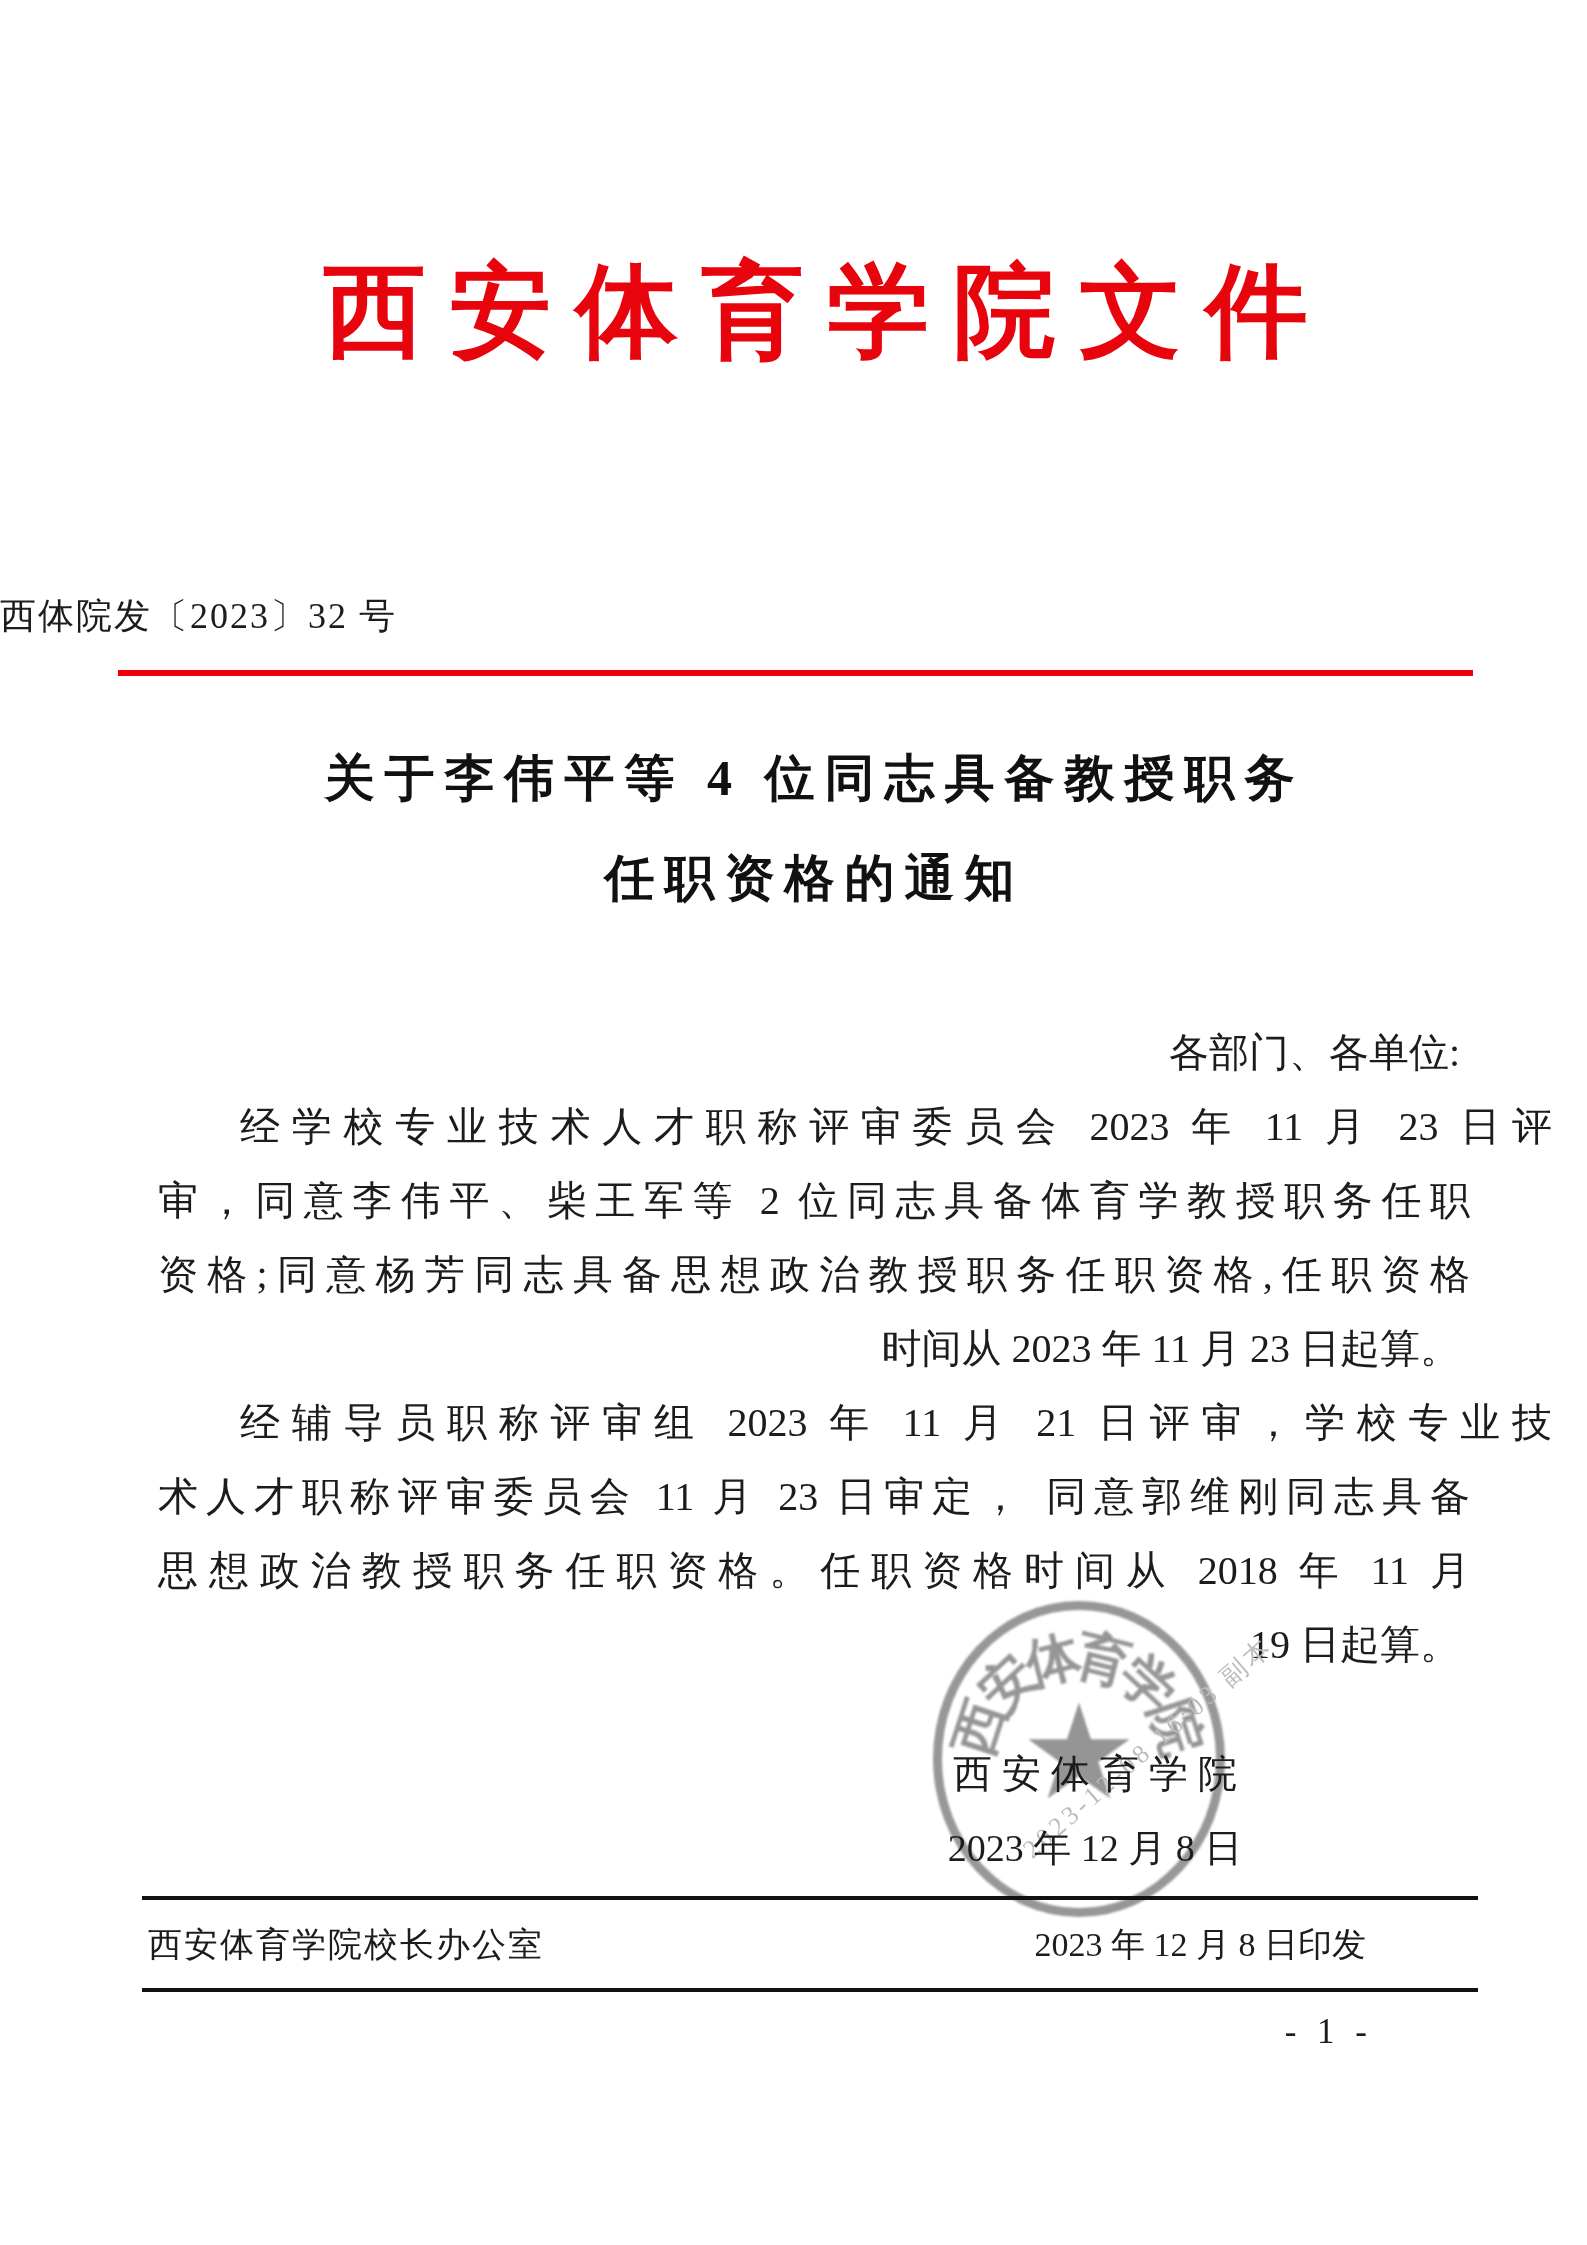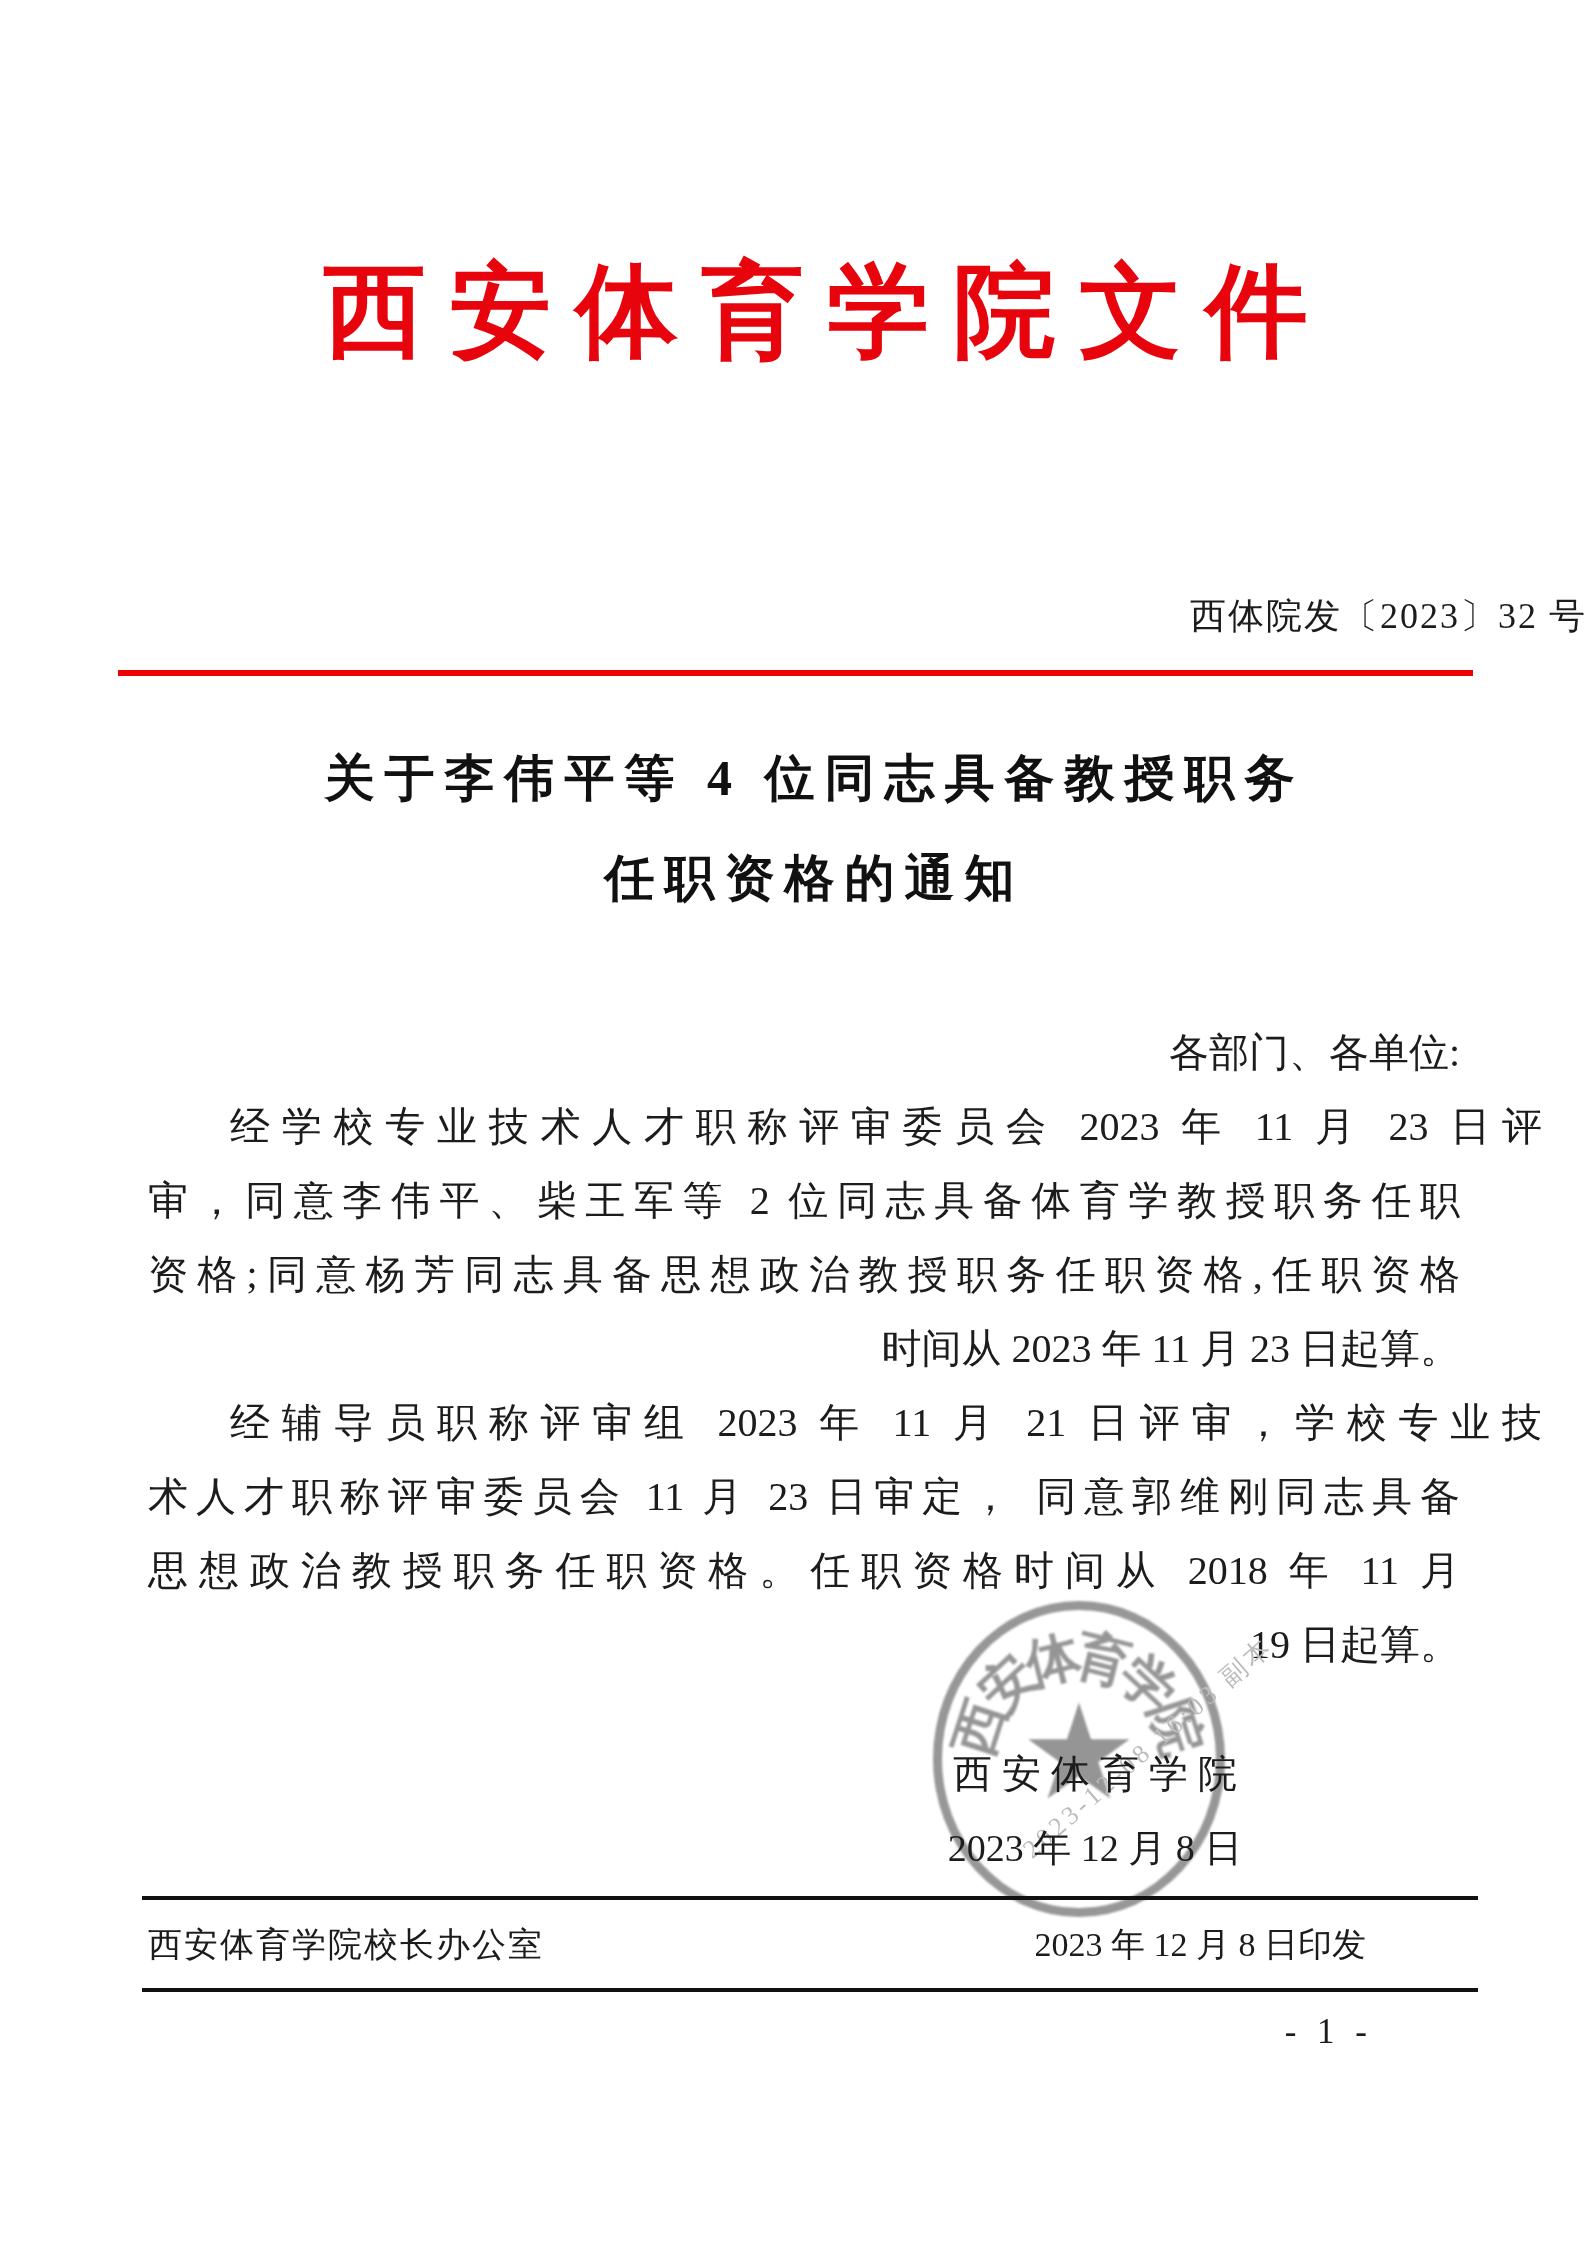--- a/index.html
+++ b/index.html
@@ -15,41 +15,41 @@
     display:flex; justify-content:center;
   }
   .header-title span {
     font-size:102px; font-weight:bold; color:#e8040c;
     letter-spacing:24px; margin-right:-24px; line-height:1.05;
     white-space:nowrap;
     margin-left:44px;
   }
   .doc-number {
     position:absolute; top:592px; left:0; width:100%;
-    text-align:right; font-size:36px; letter-spacing:2px;
+    text-align:left; font-size:36px; letter-spacing:2px;
   }
   .red-rule {
     position:absolute; top:670px; left:118px; width:1355px; height:6px;
     background:#ef0006;
   }
   
   .doc-title { position:absolute; left:16px; width:100%; display:flex; justify-content:center; }
   .doc-title.t1 { top:748px; }
   .doc-title.t2 { top:848px; }
   .doc-title span {
     font-size:50px; font-weight:bold; letter-spacing:10px; margin-right:-10px;
     line-height:1.2; white-space:nowrap; color:#111;
   }
   
   .body-block {
     position:absolute; top:1016px; left:148px; width:1312px;
     font-size:40px; line-height:74px;
   }
   .body-block .line { width:100%; }
-  .body-block .j { text-align:justify; text-align-last:justify; }
+  .body-block .j { text-align:justify; text-align-last:justify;margin-left:10px; }
   .body-block .indent { padding-left:82px; }
   .body-block .plain { text-align:right; }
   
   .seal {
     position:absolute; left:933px; top:1601px; width:292px; height:316px;
     z-index:1; filter:blur(1.2px); opacity:.92;
   }
   .seal-ring {
     position:absolute; left:0; top:0; width:274px; height:298px;
     border:9px solid #8f8f8f; border-radius:50%;

